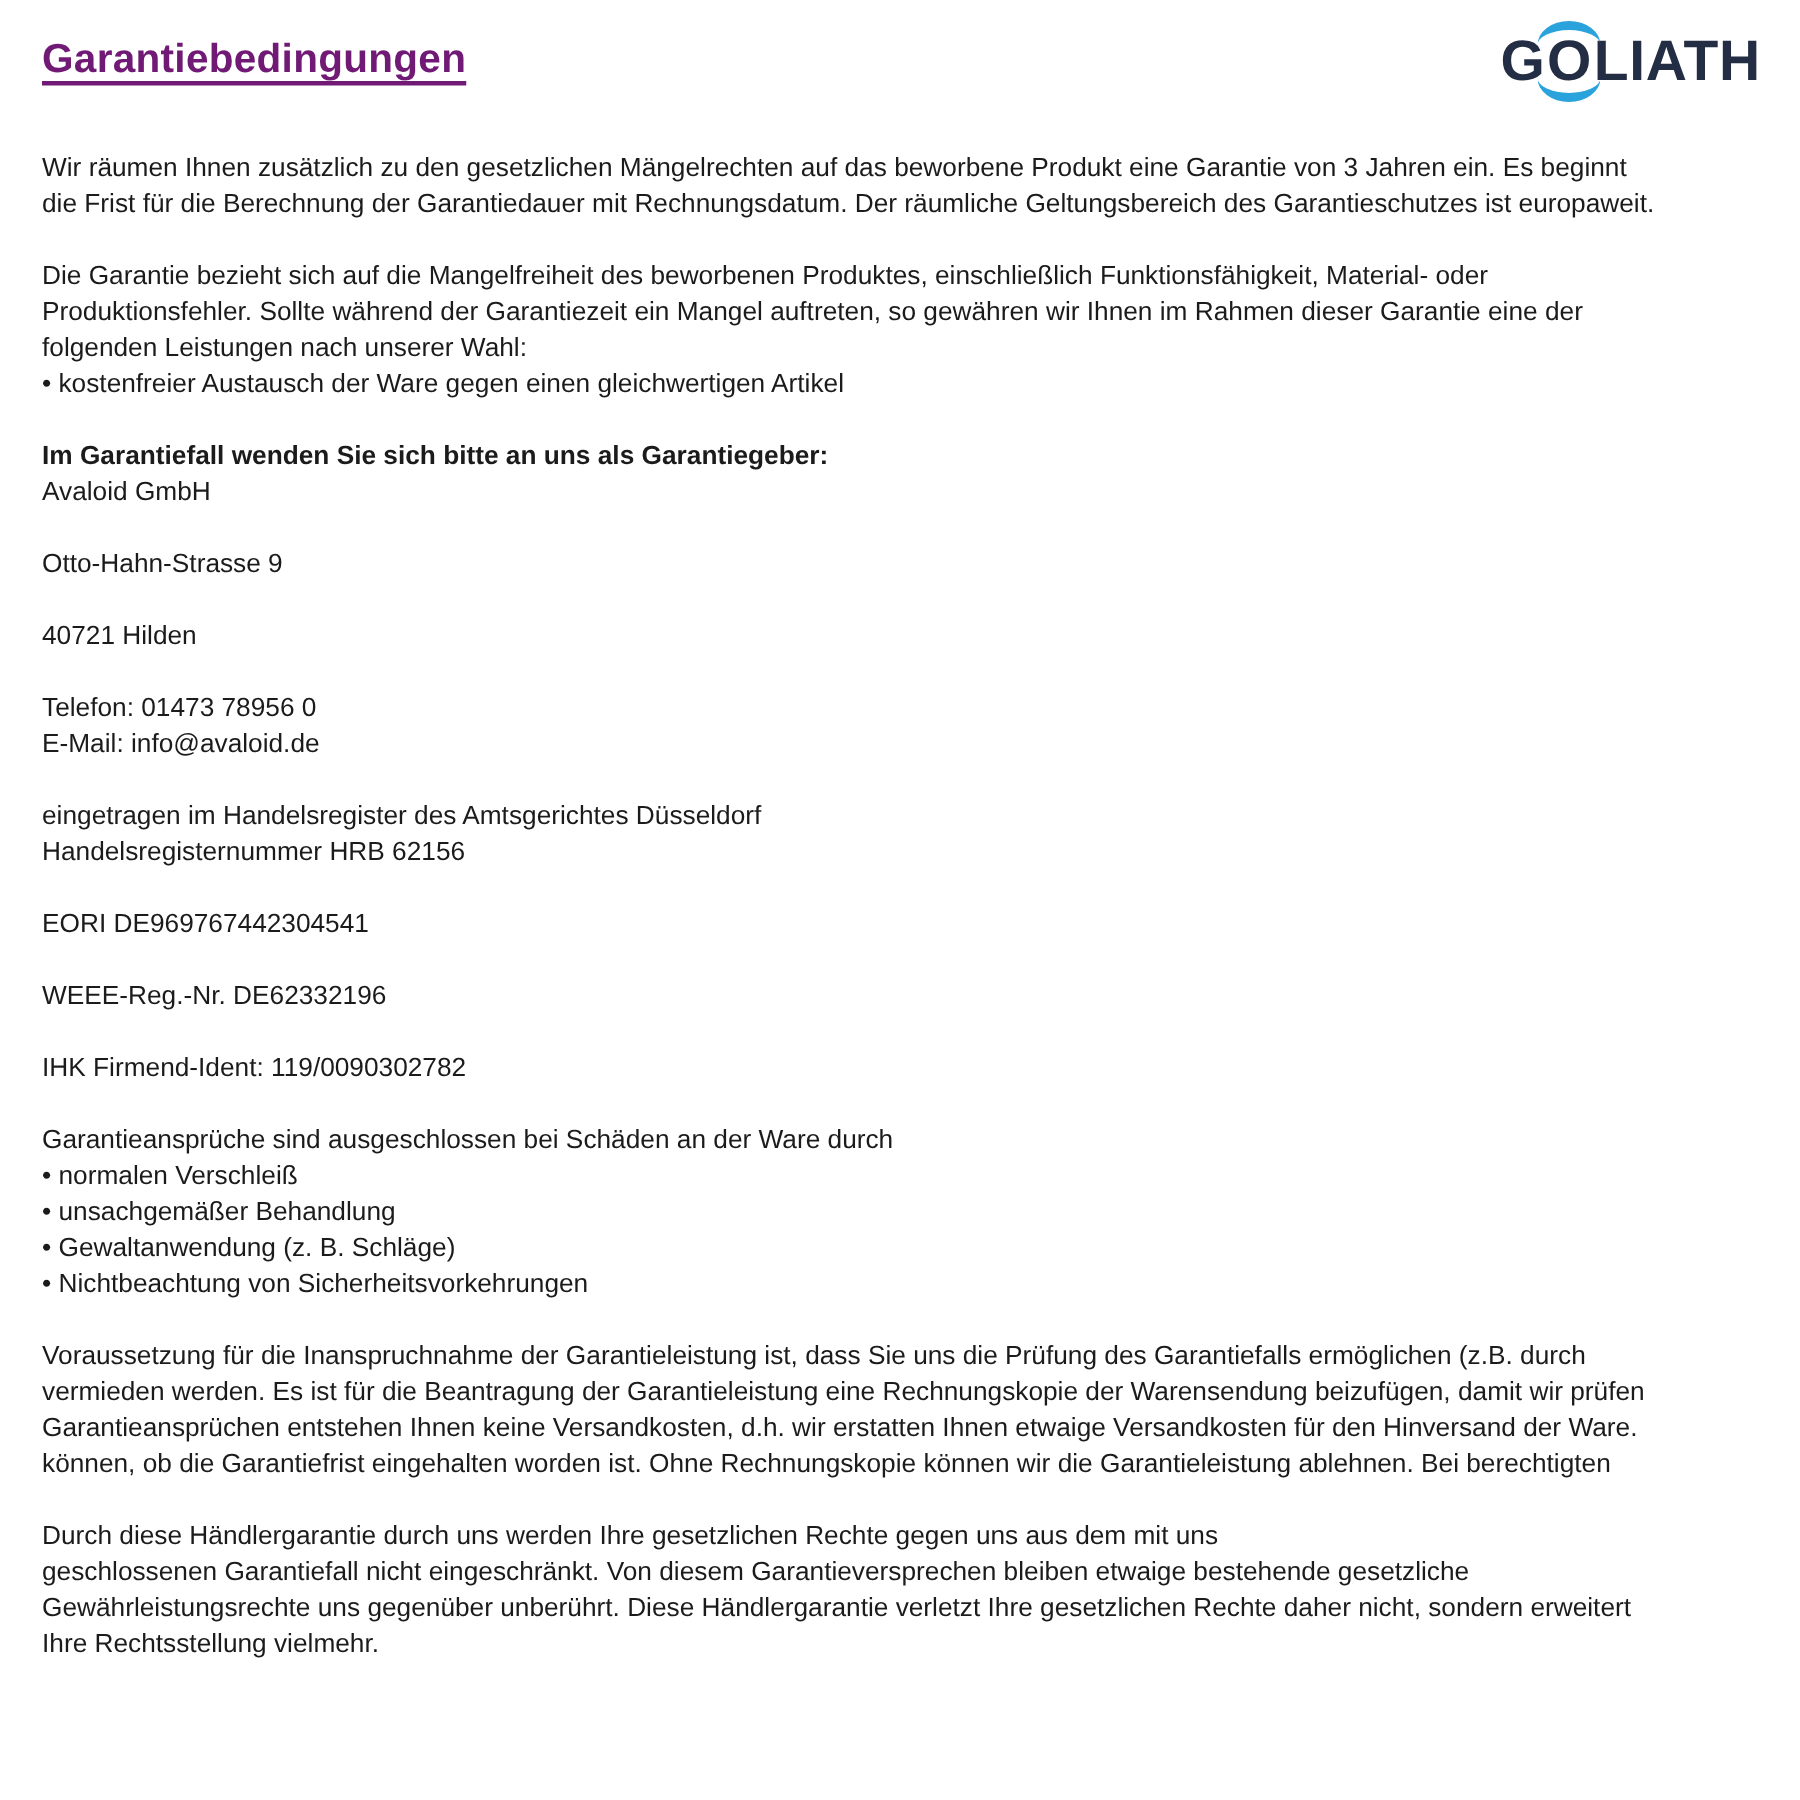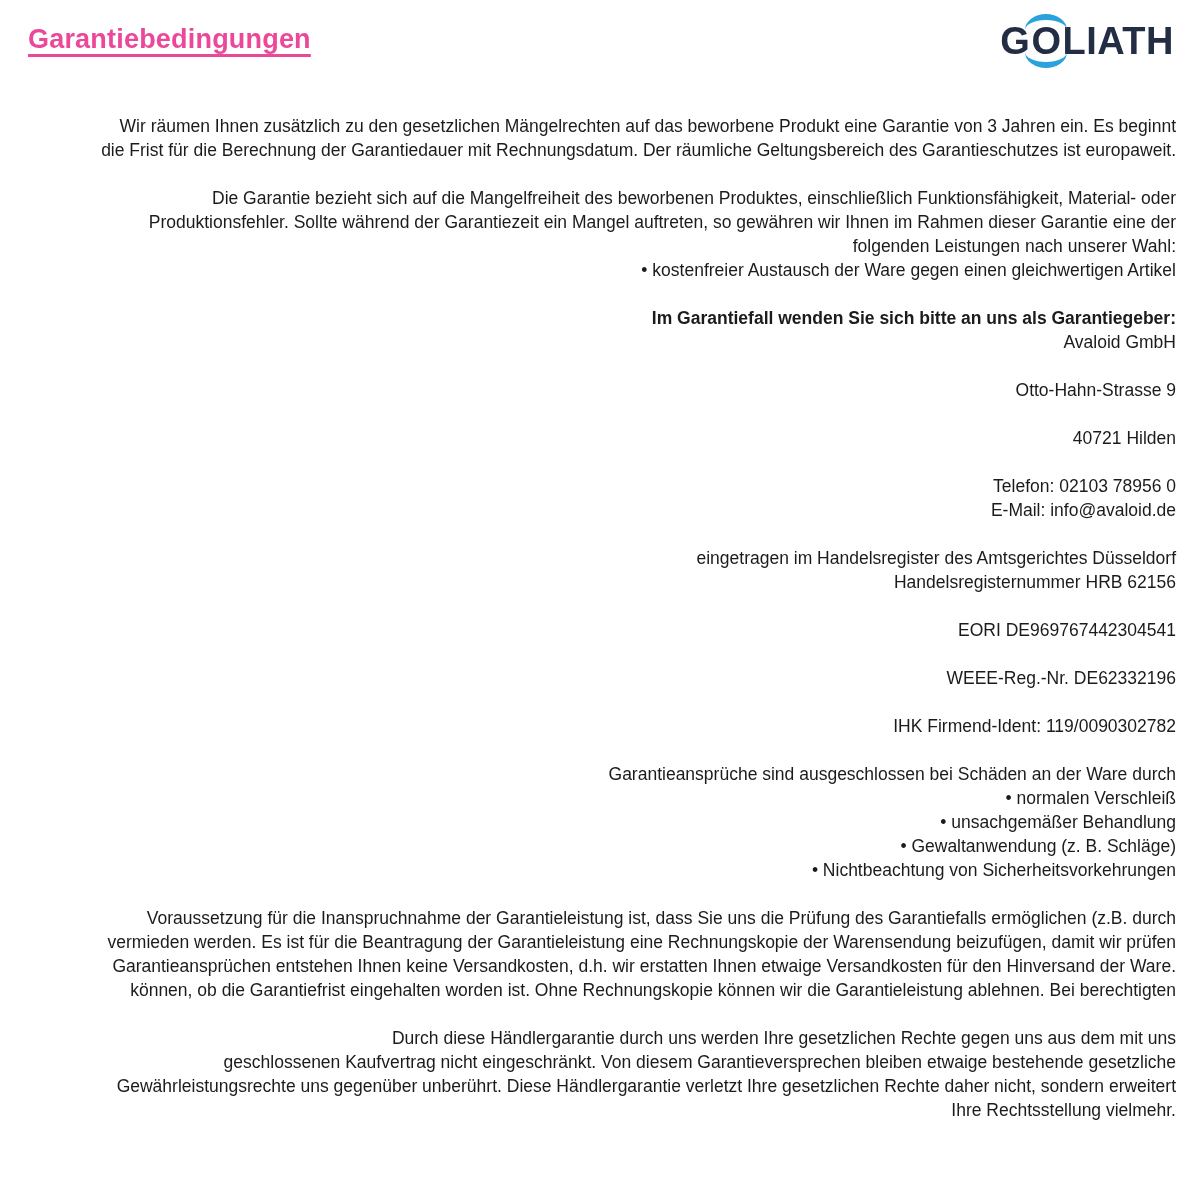--- a/index.html
+++ b/index.html
@@ -22,21 +22,21 @@
     display:flex;
     justify-content:space-between;
     align-items:flex-start;
     height:78px;
   }
   .doc-title{
     margin:0;
     padding-top:6px;
     font-size:27px;
     font-weight:700;
-    color:#ec4899;
+    color:#701a75;
     text-decoration:underline;
     text-decoration-thickness:3px;
     text-underline-offset:6px;
     letter-spacing:0.2px;
   }
   .logo{
     display:flex;
     align-items:center;
     font-size:38px;
     font-weight:700;
@@ -63,21 +63,21 @@
     border-top:6px solid var(--blue);
     border-radius:50% 50% 0 0 / 100% 100% 0 0;
   }
   .logo-arc.bottom{
     bottom:-8px;
     border-bottom:6px solid var(--blue);
     border-radius:0 0 50% 50% / 0 0 100% 100%;
   }
   
   .content{ padding-top:2px; }
-  .para{ margin:16px 0 24px 0;text-align:right; }
+  .para{ margin:1px 0 24px 0; }
   .para:last-child{ margin-bottom:0; }
   .line{
     font-size:17.5px;
     line-height:24px;
     white-space:nowrap;
   }
   .line.bold{ font-weight:700; }
 </style>
 </head>
 <body>
@@ -114,21 +114,21 @@
 
     <div class="para">
       <div class="line">Otto-Hahn-Strasse 9</div>
     </div>
 
     <div class="para">
       <div class="line">40721 Hilden</div>
     </div>
 
     <div class="para">
-      <div class="line">Telefon: 02103 78956 0</div>
+      <div class="line">Telefon: 01473 78956 0</div>
       <div class="line">E-Mail: info@avaloid.de</div>
     </div>
 
     <div class="para">
       <div class="line">eingetragen im Handelsregister des Amtsgerichtes Düsseldorf</div>
       <div class="line">Handelsregisternummer HRB 62156</div>
     </div>
 
     <div class="para">
       <div class="line">EORI DE969767442304541</div>
@@ -152,19 +152,19 @@
 
     <div class="para">
       <div class="line">Voraussetzung für die Inanspruchnahme der Garantieleistung ist, dass Sie uns die Prüfung des Garantiefalls ermöglichen (z.B. durch</div>
       <div class="line">vermieden werden. Es ist für die Beantragung der Garantieleistung eine Rechnungskopie der Warensendung beizufügen, damit wir prüfen</div>
       <div class="line">Garantieansprüchen entstehen Ihnen keine Versandkosten, d.h. wir erstatten Ihnen etwaige Versandkosten für den Hinversand der Ware.</div>
       <div class="line">können, ob die Garantiefrist eingehalten worden ist. Ohne Rechnungskopie können wir die Garantieleistung ablehnen. Bei berechtigten</div>
     </div>
 
     <div class="para">
       <div class="line">Durch diese Händlergarantie durch uns werden Ihre gesetzlichen Rechte gegen uns aus dem mit uns</div>
-      <div class="line">geschlossenen Kaufvertrag nicht eingeschränkt. Von diesem Garantieversprechen bleiben etwaige bestehende gesetzliche</div>
+      <div class="line">geschlossenen Garantiefall nicht eingeschränkt. Von diesem Garantieversprechen bleiben etwaige bestehende gesetzliche</div>
       <div class="line">Gewährleistungsrechte uns gegenüber unberührt. Diese Händlergarantie verletzt Ihre gesetzlichen Rechte daher nicht, sondern erweitert</div>
       <div class="line">Ihre Rechtsstellung vielmehr.</div>
     </div>
 
   </div>
 </div>
 
 </body></html>

